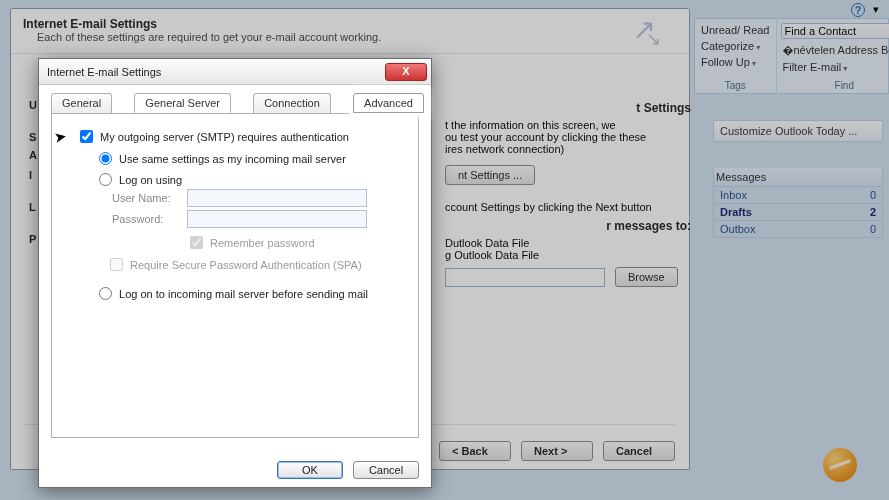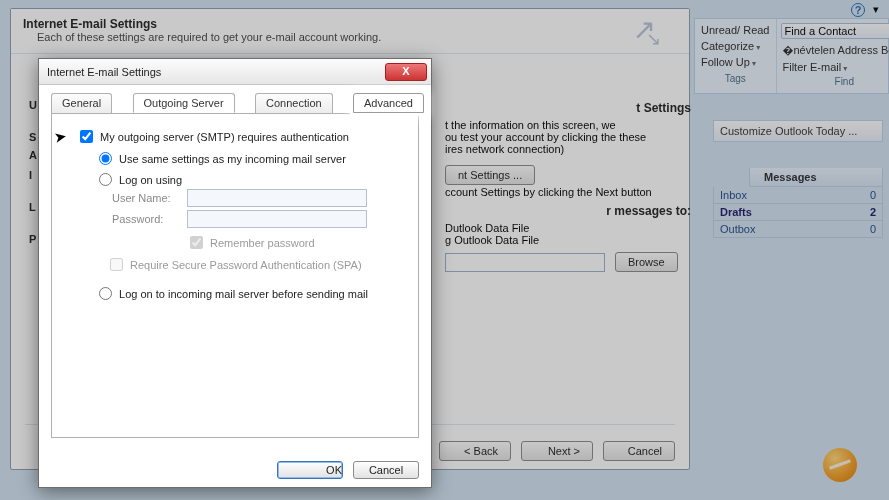--- a/index.html
+++ b/index.html
@@ -10,43 +10,43 @@
 
   
   .ribbon-top { position:absolute; right:2px; top:3px; display:flex; gap:8px; z-index:1; }
   .help-icon { width:14px; height:14px; border:1.5px solid #1b6db3; border-radius:50%; color:#1b6db3; text-align:center; line-height:12px; font-weight:bold; }
   .chev { width:14px; height:14px; }
 
   .ribbon { position:absolute; right:0; top:18px; width:195px; height:76px; background:#eaf2fb; border:1px solid #b9cfe5; z-index:1; display:flex; }
   .ribbon-col { flex:1; padding:4px 4px 0 4px; display:flex; flex-direction:column; gap:2px; }
   .ribbon-col.left { border-right:1px solid #c9dbee; }
   .ribbon-item { padding:1px 2px; color:#2b2b2b; white-space:nowrap; }
-  .ribbon-label { text-align:center; color:#4a6a8a; font-size:10px; margin-top:auto; padding-bottom:9px;}
+  .ribbon-label { text-align:center; color:#4a6a8a; font-size:10px; margin-top:auto; padding-bottom:2px;}
   .btn-like { background:linear-gradient(#fefefe,#e7eefc); border:1px solid #a9bfda; padding:1px 3px; border-radius:2px; display:flex; align-items:center; justify-content:space-between; }
   .dd-arrow::after { content:"▾"; font-size:8px; color:#666; margin-left:2px;}
 
   
   .today { position:absolute; right:6px; top:120px; width:170px; z-index:1; }
   .today-title { background:linear-gradient(#fdfdfd,#e7eef7); border:1px solid #b9cfe5; padding:4px 6px; color:#333; white-space:nowrap; overflow:hidden; text-overflow:ellipsis; }
-  .msg-head { background:linear-gradient(#e8f0fb,#d3e2f3); border:1px solid #b9cfe5; border-top:none; padding:3px 14px; font-weight:bold; color:#2c2c2c; margin-top:26px;margin-left:36px;}
+  .msg-head { background:linear-gradient(#e8f0fb,#d3e2f3); border:1px solid #b9cfe5; border-top:none; padding:3px 2px; font-weight:normal; color:#2c2c2c; margin-top:26px;}
   .msg-row { display:flex; justify-content:space-between; border:1px solid #b9cfe5; border-top:none; padding:2px 6px; color:#214a8a; }
   .msg-row.bold { font-weight:bold; color:#1a1a6a; }
 
   
   .wiz-card { position:absolute; left:10px; top:8px; width:680px; height:462px; background:#fff; border:1px solid #8d9bb0; z-index:2; border-radius:2px; }
   .wiz-head { background:#fff; padding:8px 12px 10px 12px; border-bottom:1px solid #dbe6f4; }
   .wiz-title { font-weight:bold; color:#222; font-size:12px; }
   .wiz-sub { color:#444; margin-left:14px; }
   .wiz-arrow { position:absolute; right:18px; top:10px; color:#b4c4d8; font-size:28px; line-height:22px;}
   .wiz-info { position:absolute; left:434px; top:92px; width:246px; }
   .wiz-section-title { font-weight:bold; color:#222; margin-bottom:4px; font-size:12px;text-align:right;}
   .wiz-btn { background:linear-gradient(#fefefe,#e4e4e4); border:1px solid #8a8a8a; border-radius:3px; padding:3px 12px; color:#222; display:inline-block;}
   .wiz-input { border:1px solid #9ab0cf; height:19px; background:#fff; }
   .wiz-footer { position:absolute; bottom:8px; right:14px; display:flex; gap:10px; }
-  .wiz-footer .wiz-btn { width:72px; text-align:right; }
+  .wiz-footer .wiz-btn { width:72px; text-align:left;font-weight:bold; }
   .wiz-line { border-top:1px solid #dde6f2; position:absolute; left:14px; right:14px; bottom:44px; }
 
   .left-letters { position:absolute; left:18px; top:90px; display:flex; flex-direction:column; gap:20px; color:#222; font-weight:bold; font-size:12px;}
 
   
   .modal { position:absolute; left:38px; top:58px; width:394px; height:430px; background:#fff; border:1px solid #6d6d6d; z-index:20; box-shadow:0 4px 18px rgba(0,0,0,0.45);}
   .modal-titlebar { height:26px; background:linear-gradient(#fcfcfc,#e6e6e6); display:flex; align-items:center; padding:0 0 0 8px; border-bottom:1px solid #c6c6c6;}
   .modal-title { color:#222; }
   .modal-close { margin-left:auto; width:42px; height:18px; background:linear-gradient(#e77,#c33); border:1px solid #a02020; border-radius:3px; color:#fff; text-align:center; line-height:15px; font-weight:bold; margin-right:4px;}
   .tab-strip { display:flex; margin:8px 8px 0 12px; position:relative;justify-content:space-between; }
@@ -55,21 +55,21 @@
   .tab.highlight { background:#fff; box-shadow:0 0 0 3px #fff, 0 0 10px 4px rgba(255,255,255,0.9); z-index:30; border:1px solid #999;}
   .tab-body { border:1px solid #b0b0b0; margin:0 12px 0 12px; height:325px; background:#fff; padding:8px 24px; color:#222; position:relative;}
   .chk, .rad { margin-right:4px; transform:translateY(2px);}
   .row { margin:3px 0; }
   .sub { margin-left:18px; }
   .sub2 { margin-left:36px; }
   .lbl { display:inline-block; width:72px; color:#888; }
   .tfield { border:1px solid #b6c0d4; background:#f4f7fb; height:18px; width:180px; }
   .modal-footer { position:absolute; bottom:8px; right:12px; display:flex; gap:10px; }
   .mbtn { background:linear-gradient(#fefefe,#e2e2e2); border:1px solid #8a8a8a; border-radius:3px; padding:2px 0; width:66px; text-align:center; color:#222;}
-  .mbtn.primary { border:1px solid #3a74b8; box-shadow:0 0 0 1px #8fbdf0 inset;text-align:right; }
+  .mbtn.primary { border:1px solid #3a74b8; box-shadow:0 0 0 1px #8fbdf0 inset; }
   .disabled { color:#9a9a9a; }
 
   .cursor { position:absolute; left:54px; top:128px; z-index:40; font-size:15px; color:#000; text-shadow:0 0 2px #fff; transform:rotate(-10deg);}
   
   .logo { position:absolute; right:32px; bottom:18px; width:34px; height:34px; border-radius:50%; background:radial-gradient(circle at 35% 30%, #ffd777, #f29a1f 60%, #d97900); z-index:3;}
   .logo::after{content:""; position:absolute; left:6px; top:15px; width:22px; height:3px; background:rgba(255,255,255,0.8); transform:rotate(-20deg);}
 </style>
 </head>
 <body>
 
@@ -127,21 +127,21 @@
     <span>L</span>
     <span>P</span>
   </div>
 
   <div class="wiz-info">
     <div class="wiz-section-title">t Settings</div>
     <div>t the information on this screen, we</div>
     <div>ou test your account by clicking the these</div>
     <div>ires network connection)</div>
     <div style="margin-top:10px"><span class="wiz-btn">nt Settings ...</span></div>
-    <div style="margin-top:1px">ccount Settings by clicking the Next button</div>
+    <div style="margin-top:16px">ccount Settings by clicking the Next button</div>
     <div class="wiz-section-title" style="margin-top:6px">r messages to:</div>
     <div>Dutlook Data File</div>
     <div>g Outlook Data File</div>
     <div style="display:flex;gap:10px;margin-top:6px;align-items:center">
       <div class="wiz-input" style="width:160px"></div>
       <span class="wiz-btn">Browse</span>
     </div>
   </div>
 
   <div class="wiz-line"></div>
@@ -155,21 +155,21 @@
 <div class="dim"></div>
 <div class="logo"></div>
 
 <div class="modal">
   <div class="modal-titlebar">
     <span class="modal-title">Internet E-mail Settings</span>
     <div class="modal-close">X</div>
   </div>
   <div class="tab-strip">
     <div class="tab">General</div>
-    <div class="tab active">Outgoing Server</div>
+    <div class="tab active">General Server</div>
     <div class="tab">Connection</div>
     <div class="tab highlight">Advanced</div>
   </div>
   <div class="tab-body">
     <div class="row">
       <input type="checkbox" class="chk" checked="" style="">
       <span>My outgoing server (SMTP) requires authentication</span>
     </div>
     <div class="row sub">
       <input type="radio" class="rad" checked="" style="">

